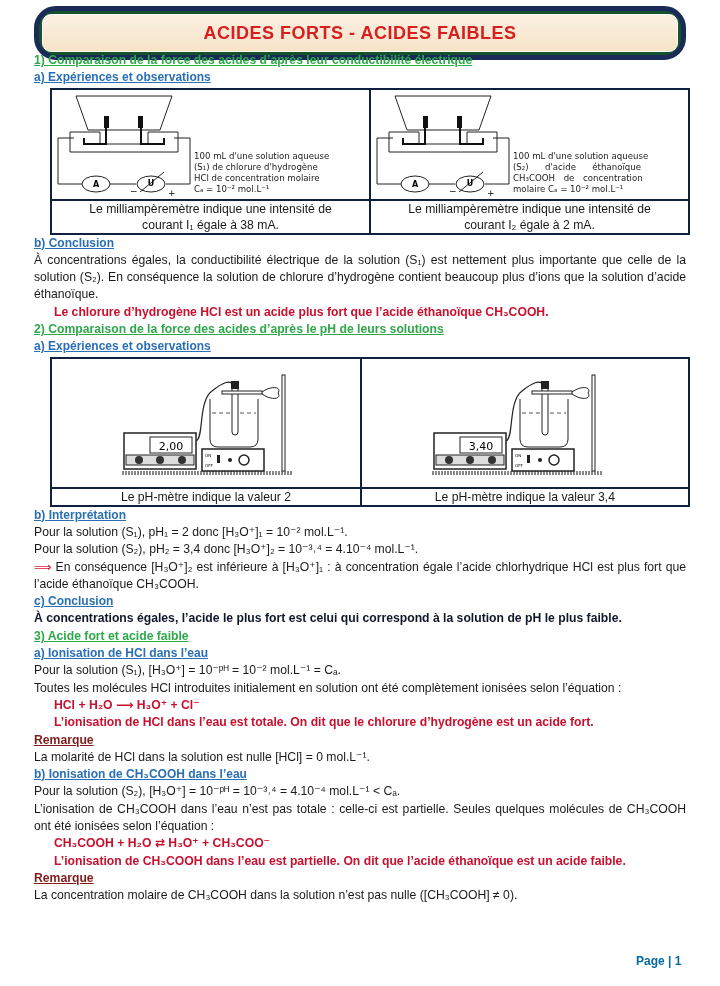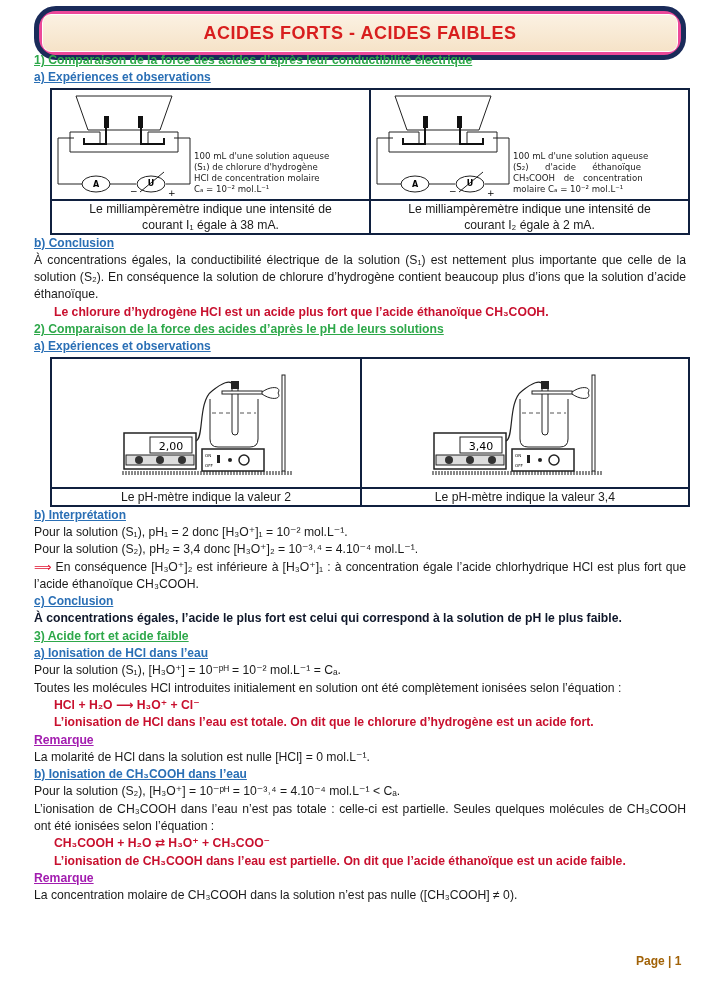--- a/index.html
+++ b/index.html
@@ -1,41 +1,41 @@
 <!DOCTYPE html>
 <html><head>
 <meta charset="utf-8">
 <style>
   html, body { margin:0; padding:0; background:#ffffff; }
   body { width:720px; height:986px; position:relative; overflow:hidden;
          font-family:"Liberation Sans", "DejaVu Sans", sans-serif; color:#1a1a1a; }
   .page { position:absolute; left:0; top:0; width:720px; height:986px; }
   .title-box { position:absolute; left:34px; top:6px; width:652px; height:54px;
                border:5px solid #1a2b5a; border-radius:22px; box-sizing:border-box;
-               background:#ec4899; }
+               background:#14532d; }
   .title-inner { position:absolute; left:3px; top:3px; right:3px; bottom:3px;
                  border:1px solid #ffffff; border-radius:9px;
                  background:linear-gradient(180deg,#fbf1e2 0%,#f6e3c8 100%);
                  display:flex; align-items:center; justify-content:center; }
   .title-text { font-weight:bold; font-size:18px; color:#d81e1e; letter-spacing:0.5px; }
   .content { position:absolute; left:34px; top:52px; width:652px; font-size:12.2px; line-height:17.3px; }
   .h1 { color:#2ea84a; font-weight:bold; text-decoration:underline; font-size:12.2px; }
   .h2 { color:#2a6fb5; font-weight:bold; text-decoration:underline; font-size:12px; }
-  .h-rem { color:#a21caf; font-weight:bold; text-decoration:underline; font-size:12.2px; }
+  .h-rem { color:#7f1d1d; font-weight:bold; text-decoration:underline; font-size:12.2px; }
   .p { text-align:justify; }
   .red { color:#c8102e; font-weight:bold;margin-left:20px; }
   .magenta { color:#0f172a; font-weight:bold; }
   .arrow { color:#e0102e; }
   table.exp { border-collapse:collapse; width:640px; margin-left:16px; margin-top:1px; }
   table.exp td { border:2px solid #10203f; vertical-align:middle; padding:0; }
   .cell-fig { height:109px; position:relative; }
   .cell-caption { text-align:center; font-size:12.2px; line-height:16px; padding:1px 4px; }
   .desc { position:absolute; font-family:"DejaVu Sans", sans-serif; font-size:8.6px; line-height:11px; text-align:justify; color:#222;margin-top:41px; }
   .ph-cell { height:128px; position:relative; }
-  .footer { position:absolute; left:636px; top:954px; font-size:12px; font-weight:bold; color:#a16207;text-align:right; }
+  .footer { position:absolute; left:636px; top:954px; font-size:12px; font-weight:bold; color:#0369a1;text-align:right; }
   svg text { font-family:"DejaVu Sans", sans-serif; }
 </style>
 </head>
 <body>
 
 <div class="page">
 
   <div class="title-box">
     <div class="title-inner">
       <span class="title-text">ACIDES FORTS - ACIDES FAIBLES</span>

